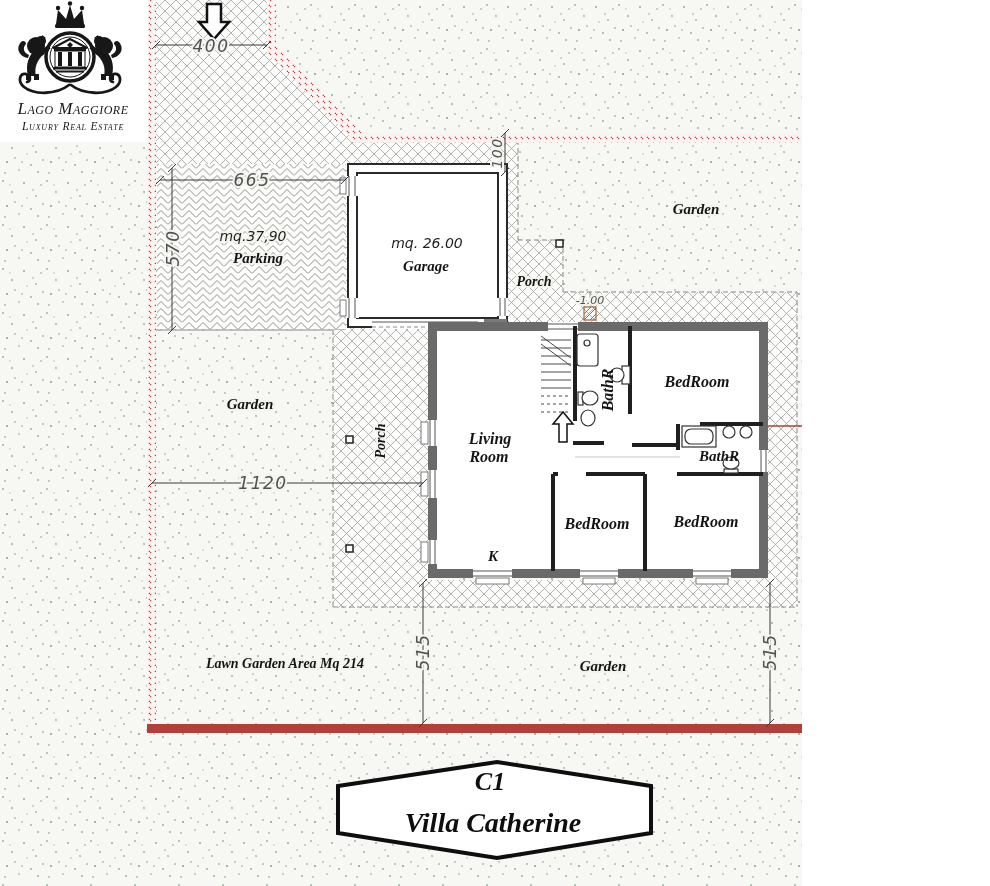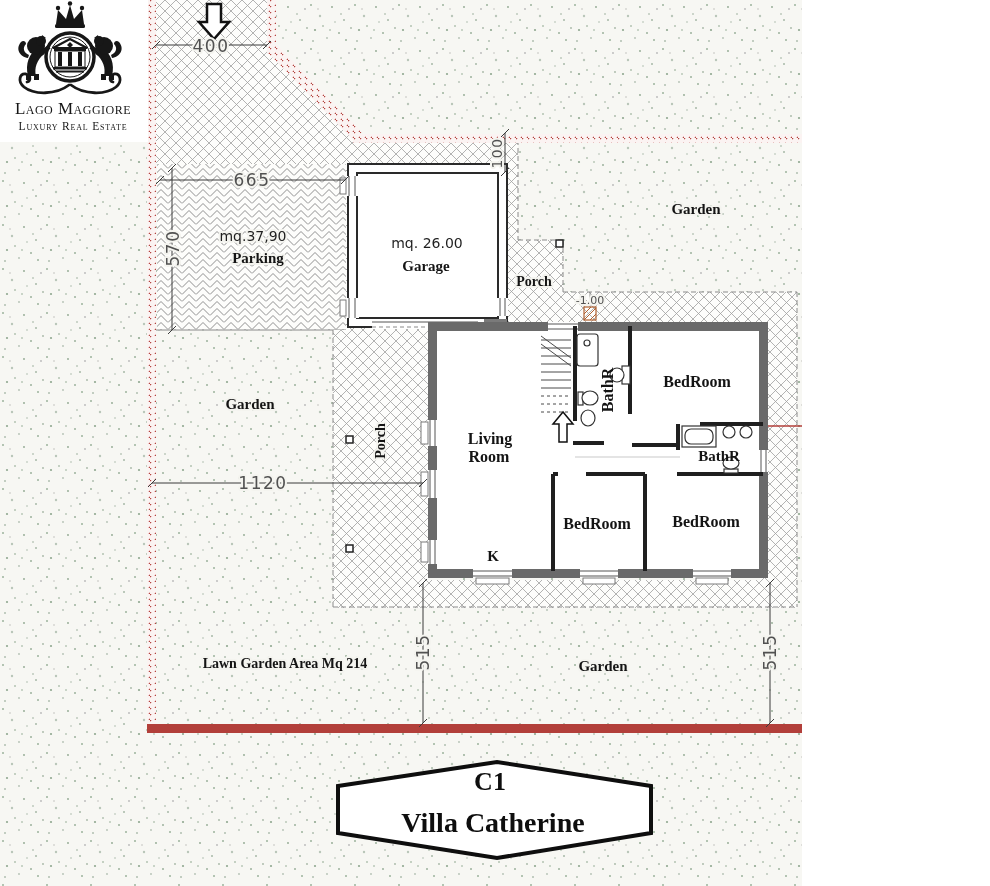--- a/index.html
+++ b/index.html
@@ -1,16 +1,16 @@
 <!DOCTYPE html>
 <html><head>
 <meta charset="utf-8">
 <style>
   html,body { margin:0; padding:0; background:#ffffff; }
-  .canvas { position:relative; width:802px; height:886px; overflow:hidden; background:#f6f6f2; }
+  .canvas { position:relative; width:802px; height:886px; overflow:hidden; background:#f6f6f2;font-style:italic; }
   svg text { user-select:none; }
   .lbl  { font-family:"Liberation Serif",serif; font-weight:bold; fill:#141414; }
   .dim  { font-family:"DejaVu Sans",sans-serif; fill:#515151; letter-spacing:1.5px; }
   .mq   { font-family:"DejaVu Sans",sans-serif; fill:#1f1f1f; }
   .halo { paint-order:stroke; stroke:#f4f4ef; stroke-width:4px; stroke-linejoin:round; }
   .logo-t { font-family:"Liberation Serif",serif; font-variant:small-caps; fill:#161616; }
   .badge-t { font-family:"Liberation Serif",serif; font-weight:bold; fill:#0e0e0e; }
 </style>
 </head>
 <body>

